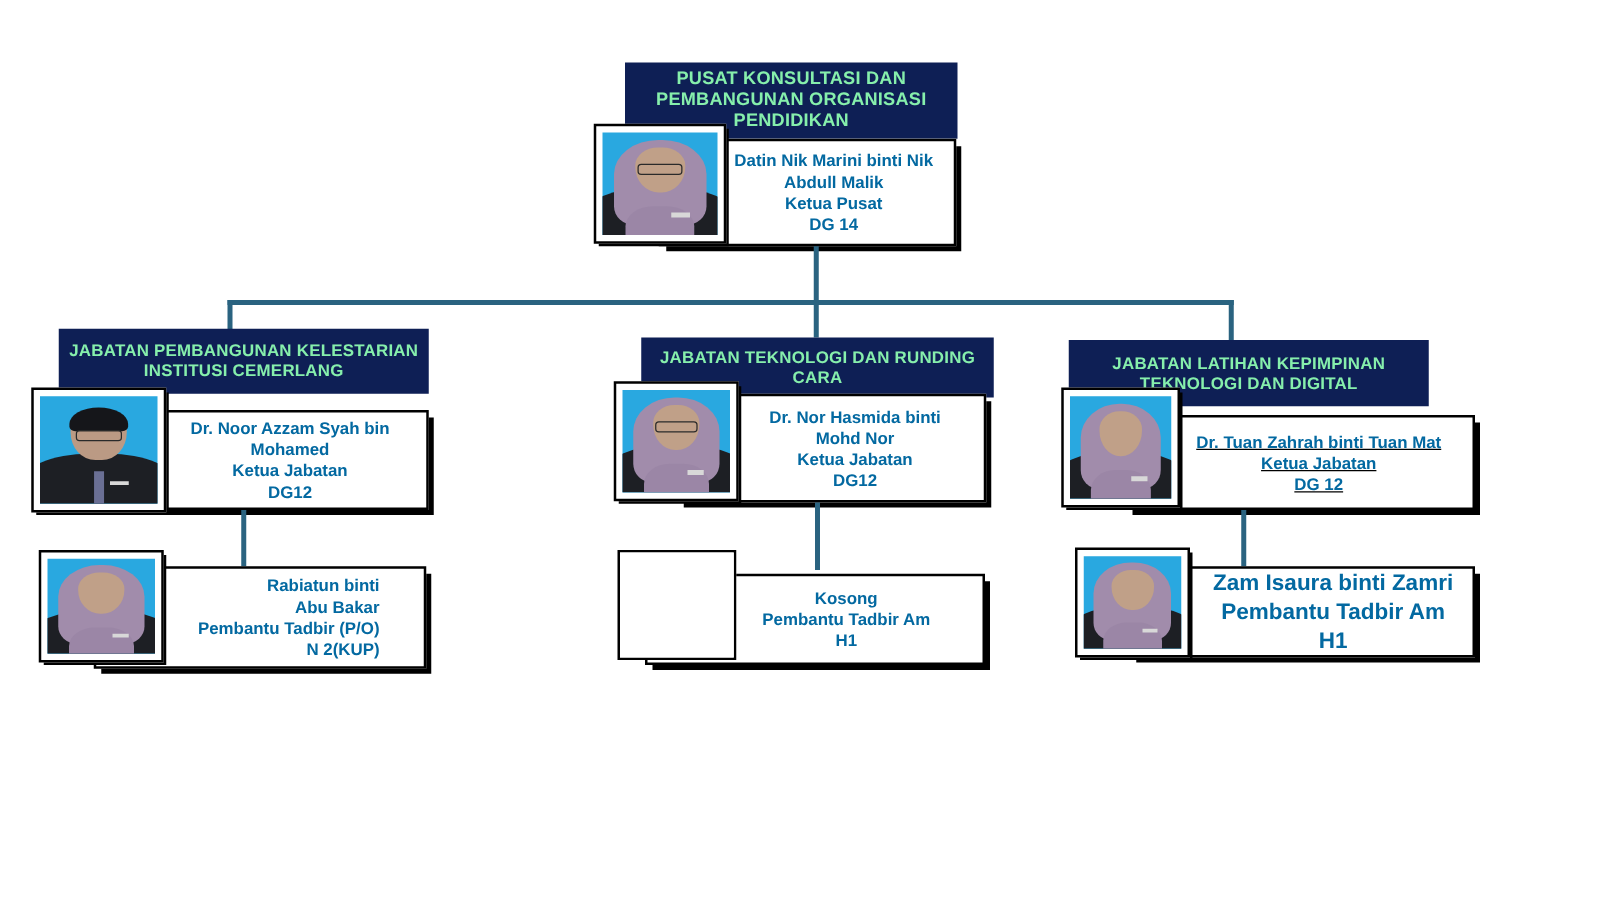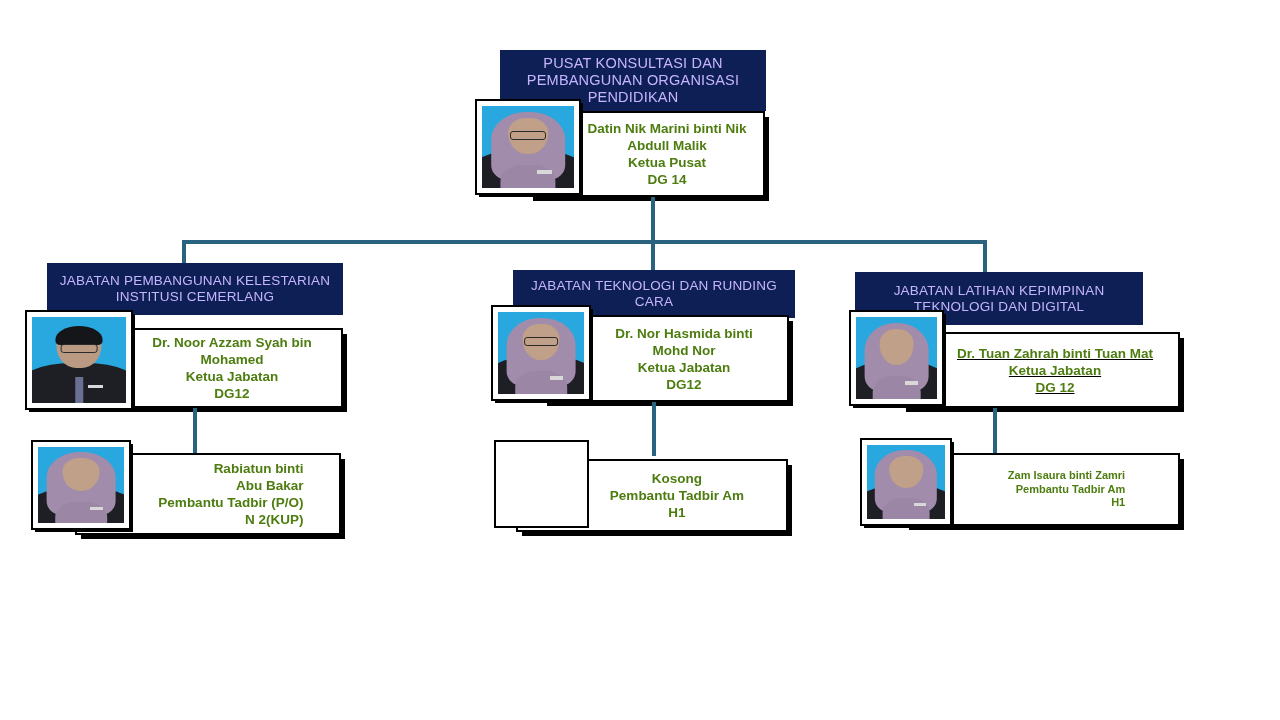--- a/index.html
+++ b/index.html
@@ -23,22 +23,22 @@
   
   .conn {
     position: absolute;
     background: #2a6380;
   }
 
   
   .hdr {
     position: absolute;
     background: #0e1f55;
-    color: #c4b5fd;
-    font-weight: normal;
+    color: #86efac;
+    font-weight: bold;
     text-align: center;
     letter-spacing: 0.2px;
     display: flex;
     align-items: center;
     justify-content: center;
     line-height: 1.17;
     box-sizing: border-box;
     padding: 2px 6px;
   }
 
@@ -49,21 +49,21 @@
     border: 2.5px solid #000000;
     box-sizing: border-box;
     box-shadow: 5px 5px 0 -1px #000000;
     display: flex;
     align-items: center;
     justify-content: center;
     text-align: center;
   }
   .card-text {
     font-weight: bold;
-    color: #4d7c0f;
+    color: #0369a1;
     line-height: 1.26;
     white-space: pre-line;
     box-sizing: border-box;
     padding: 0 6px;
   }
 
   
   .photo {
     position: absolute;
     background: #ffffff;
@@ -303,21 +303,21 @@
       <div class="p-hijab"></div>
       <div class="p-face"></div>
       <div class="p-collar"></div>
       <div class="p-badge"></div>
     </div>
   </div>
 
   <div class="conn" style="left:993px; top:408px; width:4px; height:48px;"></div>
 
   <div class="card" style="left:903px; top:453px; width:277px; height:73px;">
-    <div class="card-text" style="font-size:11px; padding-left:56px;text-align:right;">Zam Isaura binti Zamri
+    <div class="card-text" style="font-size:18px; padding-left:56px;">Zam Isaura binti Zamri
 Pembantu  Tadbir Am
 H1</div>
   </div>
 
   <div class="photo" style="left:860px; top:438px; width:92px; height:88px;">
     <div class="photo-inner">
       <div class="p-body"></div>
       <div class="p-hijab"></div>
       <div class="p-face"></div>
       <div class="p-collar"></div>

